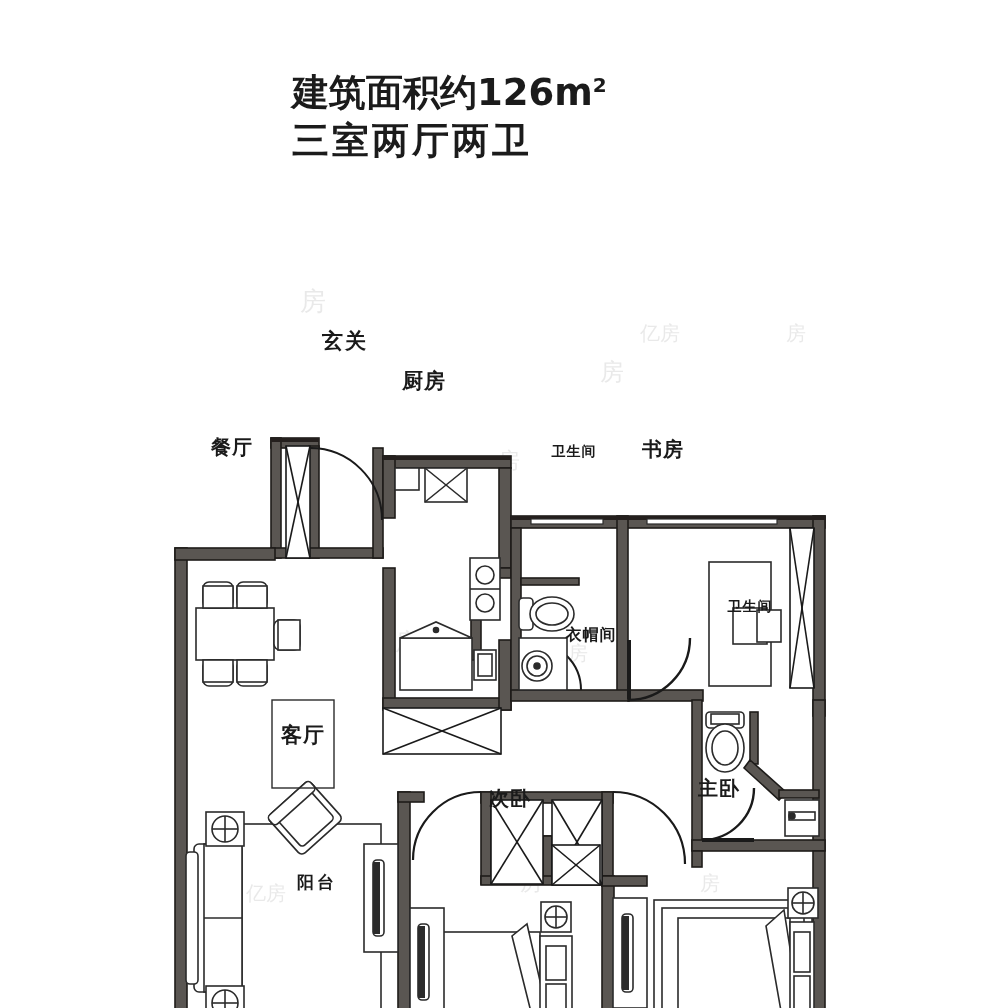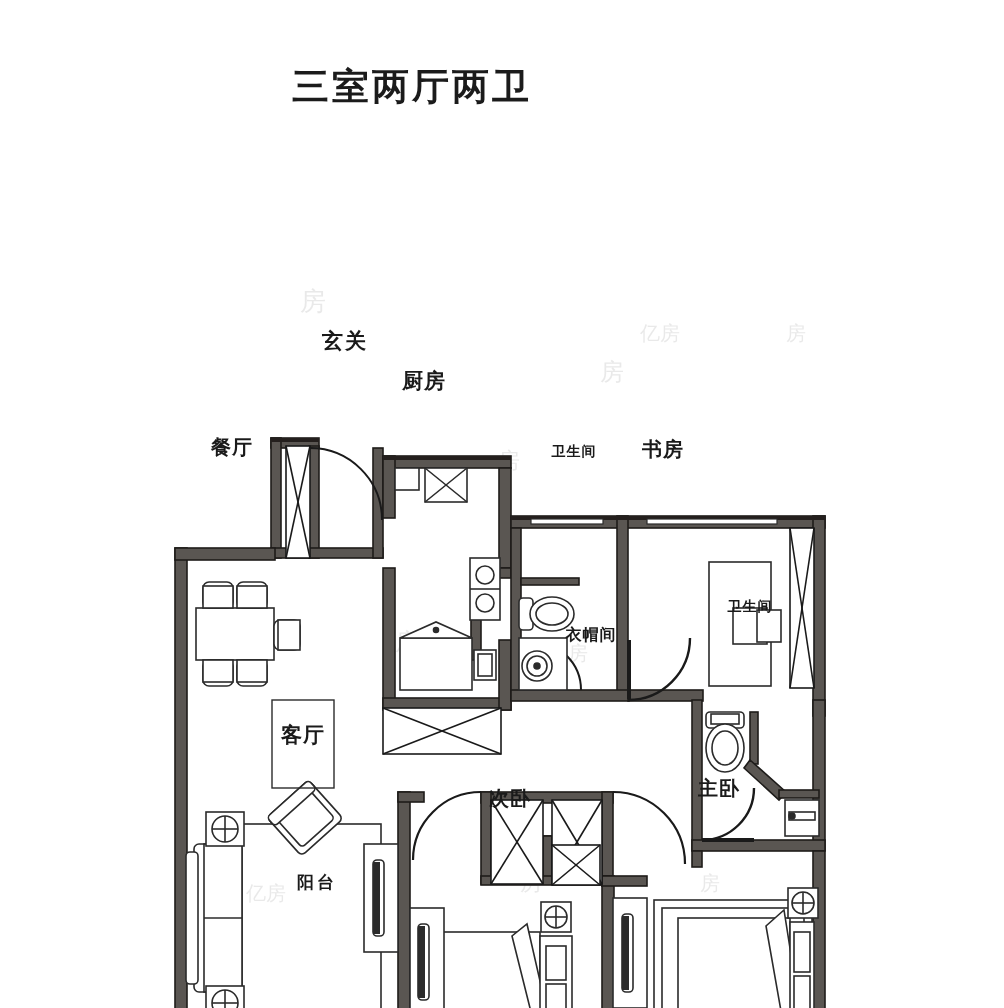--- a/index.html
+++ b/index.html
@@ -106,20 +106,21 @@
   }
 </style>
 </head>
 <body>
 
 <div class="page">
 
   <div class="header">
     <div class="hdr-inner">
       <div class="hdr-right">
+        <div class="hdr-area"><span>建筑面积约126m</span><sup>2</sup></div>
         <div class="hdr-rooms">三室两厅两卫</div>
       </div>
     </div>
   </div>
 
   <div class="plan-area">
     <svg width="1004" height="808" viewBox="0 0 1004 808" xmlns="http://www.w3.org/2000/svg">
 
       <defs>
 

